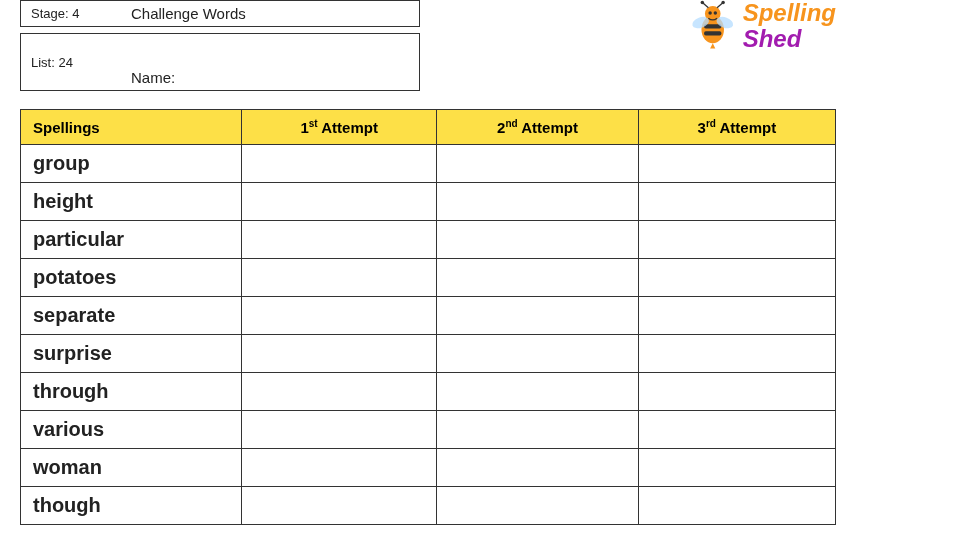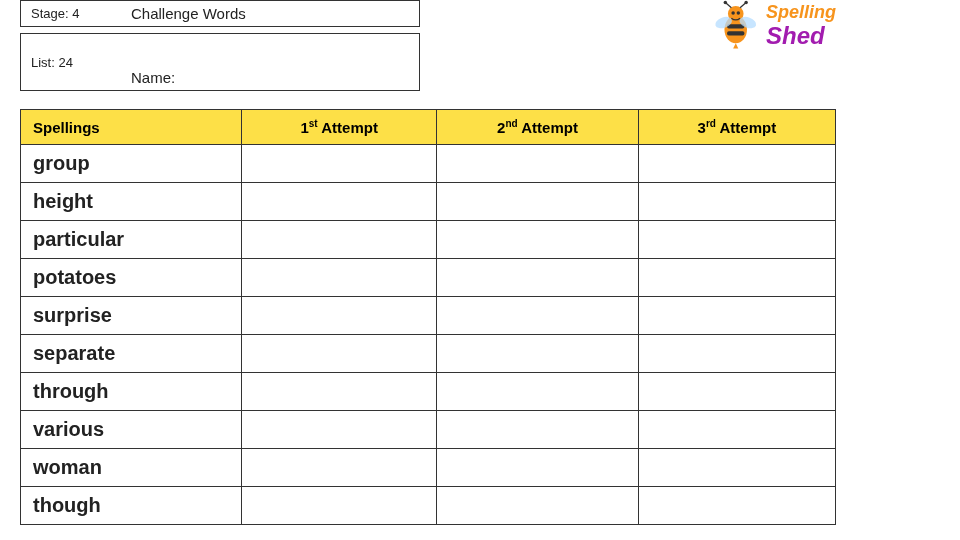--- a/index.html
+++ b/index.html
@@ -140,21 +140,21 @@
         <ellipse cx="46" cy="26" rx="10" ry="6" fill="rgba(180,220,255,0.75)" transform="rotate(20,46,26)"></ellipse>
 
         <circle cx="29" cy="15" r="2" fill="#333"></circle>
         <circle cx="35" cy="15" r="2" fill="#333"></circle>
 
         <path d="M27 21 Q32 25 37 21" stroke="#333" stroke-width="1.5" fill="none"></path>
 
         <polygon points="32,50 29,56 35,56" fill="#f7941d"></polygon>
       </svg>
       <div style="display:flex;flex-direction:column;line-height:1.1;">
-        <span style="font-size:18px;font-weight:bold;color:#f7941d;font-style:italic;">Spelling</span>
+        <span style="font-size:24px;font-weight:bold;color:#f7941d;font-style:italic;">Spelling</span>
         <span style="font-size:24px;font-weight:bold;color:#a21caf;font-style:italic;">Shed</span>
       </div>
     </div>
   </div>
 
   <table class="spell-table">
     <thead>
       <tr>
         <th>
           <span>Spellings</span>
@@ -189,27 +189,27 @@
           <td class="empty-cell"></td>
           <td class="empty-cell"></td>
         </tr>
         <tr>
           <td>potatoes</td>
           <td class="empty-cell"></td>
           <td class="empty-cell"></td>
           <td class="empty-cell"></td>
         </tr>
         <tr>
+          <td>separate</td>
+          <td class="empty-cell"></td>
+          <td class="empty-cell"></td>
+          <td class="empty-cell"></td>
+        </tr>
+        <tr>
           <td>surprise</td>
-          <td class="empty-cell"></td>
-          <td class="empty-cell"></td>
-          <td class="empty-cell"></td>
-        </tr>
-        <tr>
-          <td>separate</td>
           <td class="empty-cell"></td>
           <td class="empty-cell"></td>
           <td class="empty-cell"></td>
         </tr>
         <tr>
           <td>through</td>
           <td class="empty-cell"></td>
           <td class="empty-cell"></td>
           <td class="empty-cell"></td>
         </tr>

